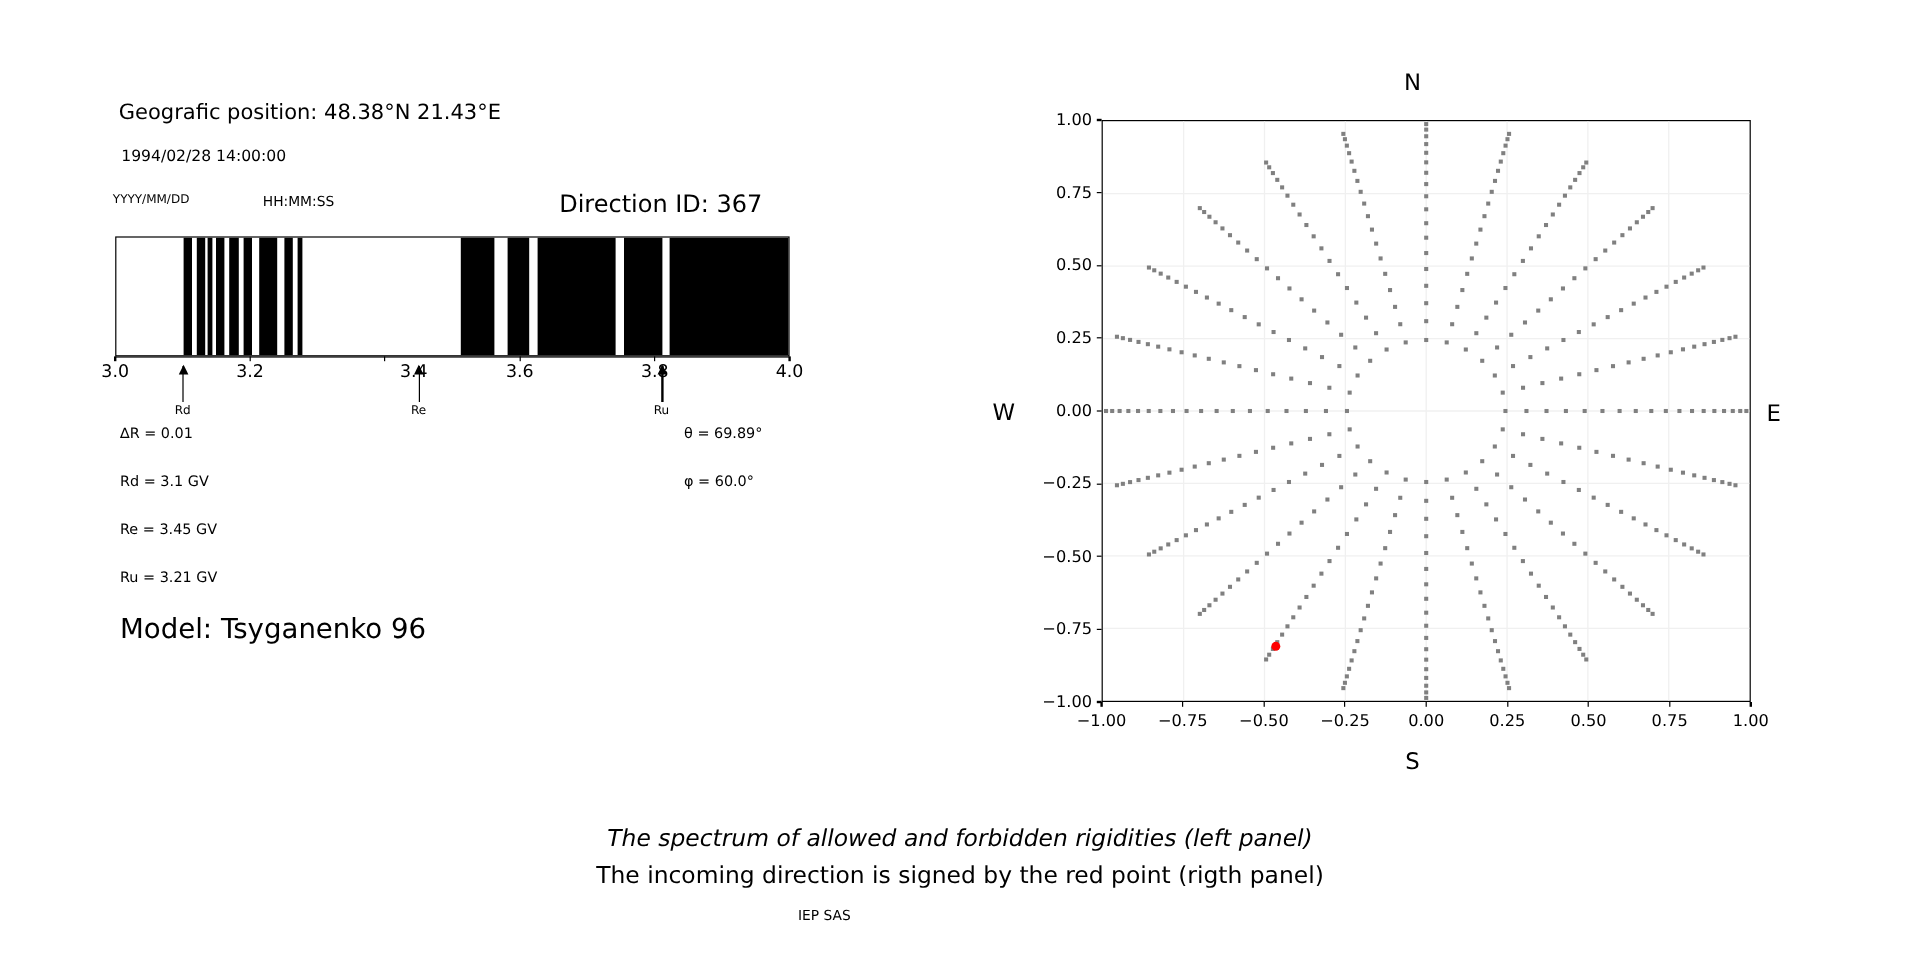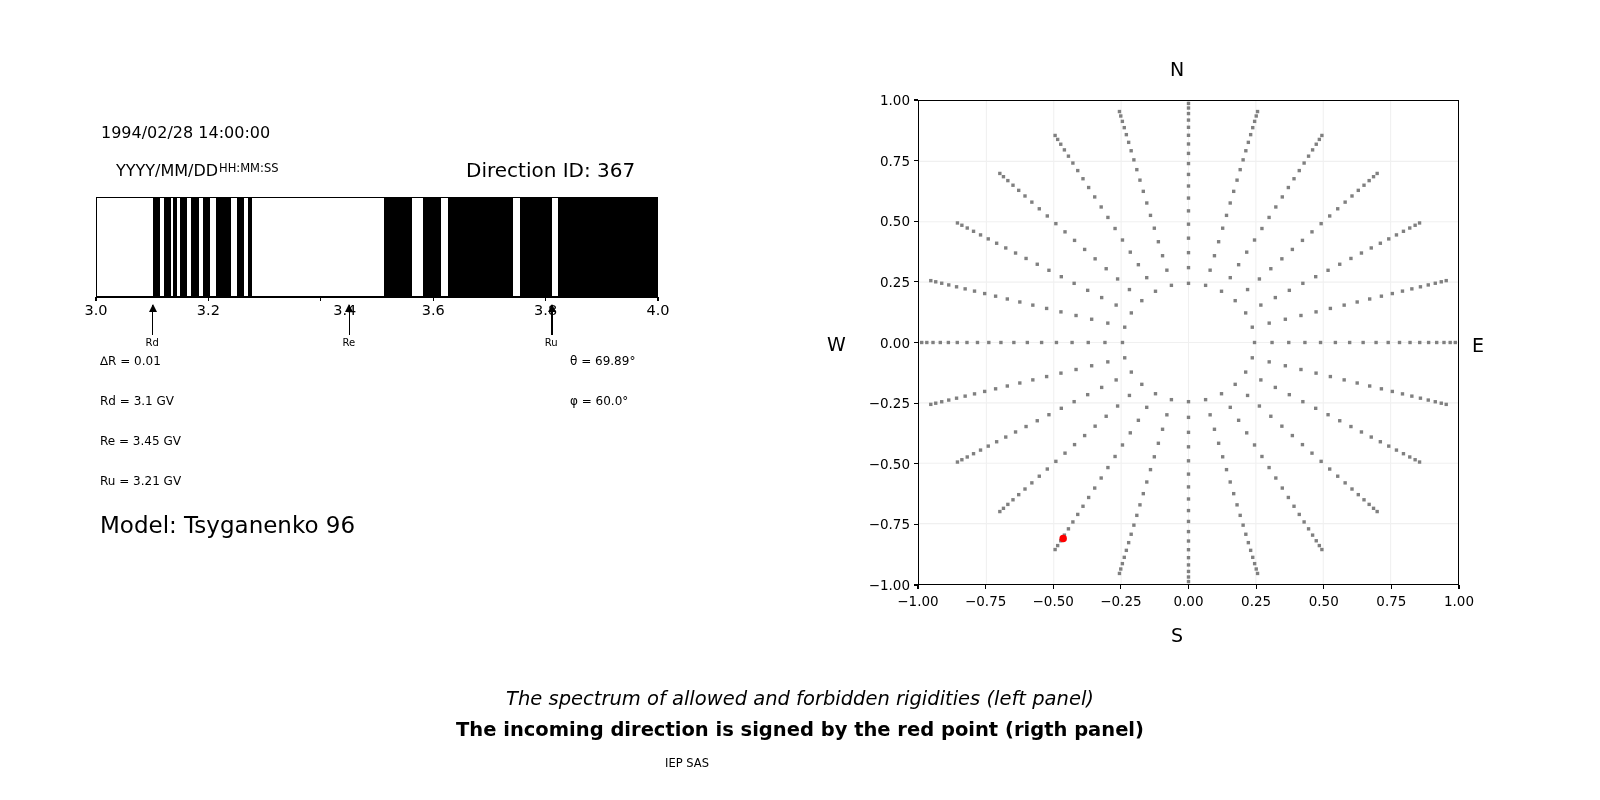--- a/index.html
+++ b/index.html
@@ -4,22 +4,22 @@
 <style>
   html,body{margin:0;padding:0;background:#ffffff;}
   body{width:1600px;height:800px;position:relative;overflow:hidden;
        font-family:"DejaVu Sans","Liberation Sans",sans-serif;color:#000;}
   .fig{position:absolute;left:0;top:0;width:1600px;height:800px;}
 
   
   #left-panel{position:absolute;left:0;top:0;width:760px;height:620px;}
   .txt{position:absolute;white-space:pre;color:#000;}
   #geo-position{left:99px;top:84px;font-size:17.5px;}
-  #datetime{left:101px;top:123px;font-size:16px;}
-  #date-format{left:116px;top:161px;font-size:16px;}
+  #datetime{left:101px;top:123px;font-size:13px;}
+  #date-format{left:94px;top:161px;font-size:10px;}
   #time-format{left:219px;top:161px;font-size:11.5px;}
   #direction-id{left:466px;top:158px;font-size:20px;}
 
   #spectrum-wrap{position:absolute;left:96px;top:197px;width:562px;height:100px;}
   #spectrum-box{position:absolute;left:0;top:0;width:562px;height:100px;
                 border:1.1px solid #000;box-sizing:border-box;background:#fff;overflow:hidden;}
   .band{position:absolute;top:0;bottom:0;background:#000;}
 
   #spectrum-axis{position:absolute;left:96px;top:297px;width:562px;height:60px;}
   #axis-line{position:absolute;left:0;top:0;width:562px;height:1.2px;background:#000;}
@@ -44,30 +44,31 @@
               border:1.15px solid #000;box-sizing:border-box;background:#fff;}
   #grid-svg,#scatter-svg{position:absolute;left:0;top:0;width:100%;height:100%;}
   .ytl{position:absolute;font-size:13.5px;text-align:right;transform:translateY(-50%);}
   .xtl2{position:absolute;font-size:13.5px;transform:translateX(-50%);}
   .ytick{position:absolute;width:4px;height:1.2px;background:#000;}
   .xtick2{position:absolute;width:1.2px;height:4px;background:#000;}
   .compass{position:absolute;font-size:19px;color:#000;}
 
   
   #caption-1,#caption-2{position:absolute;width:1600px;text-align:center;font-size:19.5px;}
-  #caption-1{top:687px;font-style:italic;} #caption-2{top:718px;font-weight:bold;}
+  #caption-1{top:687px;font-style:italic;} #caption-2{top:718px;}
   #credit{position:absolute;width:1374px;text-align:center;top:756px;font-size:11.5px;}
 </style>
 </head>
 <body>
 
 <div class="fig">
 
   <div id="left-panel">
 
+    <div class="txt" id="geo-position">Geografic position: 48.38°N 21.43°E</div>
     <div class="txt" id="datetime">1994/02/28 14:00:00</div>
     <div class="txt" id="date-format">YYYY/MM/DD</div>
     <div class="txt" id="time-format">HH:MM:SS</div>
     <div class="txt" id="direction-id">Direction ID: 367</div>
 
     <div id="spectrum-wrap">
       <div id="spectrum-box">
           <div class="band" style="left: 56.2px; width: 6.744px;"></div>
           <div class="band" style="left: 66.878px; width: 6.744px;"></div>
           <div class="band" style="left: 76.432px; width: 3.934px;"></div>

